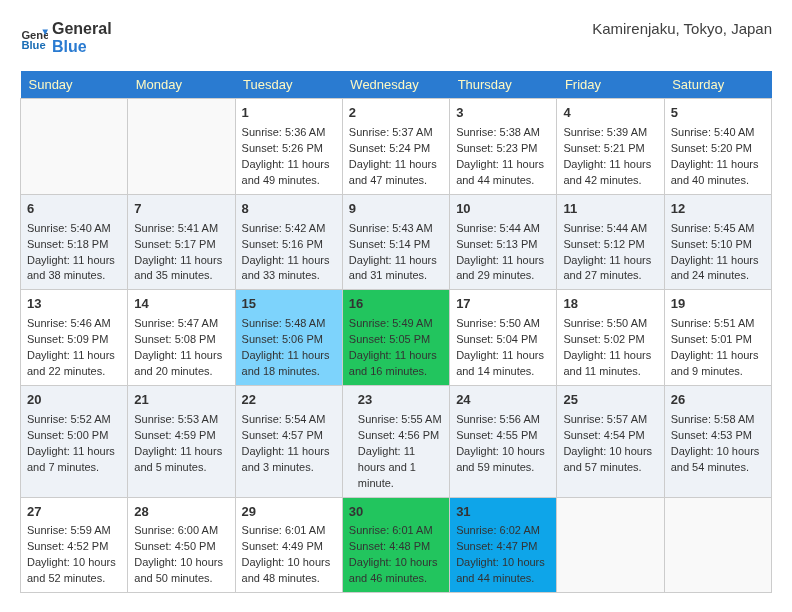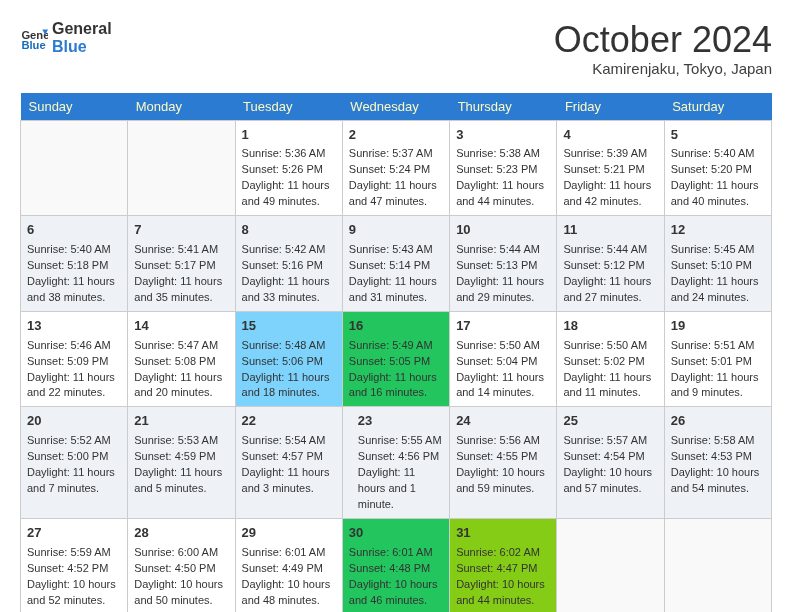--- a/index.html
+++ b/index.html
@@ -82,21 +82,20 @@
       <text x="2" y="22" font-size="16" font-weight="bold" fill="#333" font-family="Arial">General</text>
       <text x="2" y="36" font-size="16" font-weight="bold" fill="#1a6db5" font-family="Arial">Blue</text>
       <polygon points="32,8 40,8 36,16" fill="#2a7bd1"></polygon>
     </svg>
     <div>
       <div style="font-size:16px;font-weight:bold;color:#333;line-height:1.1;">General</div>
       <div style="font-size:16px;font-weight:bold;color:#2a7bd1;line-height:1.1;">Blue</div>
     </div>
   </div>
   <div class="title-block">
-    <div class="month-title">October 2024</div>
     <div class="subtitle">Kamirenjaku, Tokyo, Japan</div>
   </div>
 </div>
 
 <table>
   <thead>
     <tr>
     <th>Sunday</th>
         <th>Monday</th>
         <th>Tuesday</th>
@@ -291,21 +290,21 @@
           <div>Sunrise: 6:01 AM</div>
           <div>Sunset: 4:49 PM</div>
           <div>Daylight: 10 hours and 48 minutes.</div>
         </td>
         <td style="background-color: #22c55e;">
           <span class="day-num">30</span>
           <div>Sunrise: 6:01 AM</div>
           <div>Sunset: 4:48 PM</div>
           <div>Daylight: 10 hours and 46 minutes.</div>
         </td>
-        <td style="background-color: #84cc16;">
+        <td style="background-color: #0ea5e9;">
           <span class="day-num">31</span>
           <div>Sunrise: 6:02 AM</div>
           <div>Sunset: 4:47 PM</div>
           <div>Daylight: 10 hours and 44 minutes.</div>
         </td>
         <td style="background-color: rgb(249, 249, 249);"></td>
         <td style="background-color: rgb(249, 249, 249);"></td>
       </tr>
     </tbody>
 </table>

